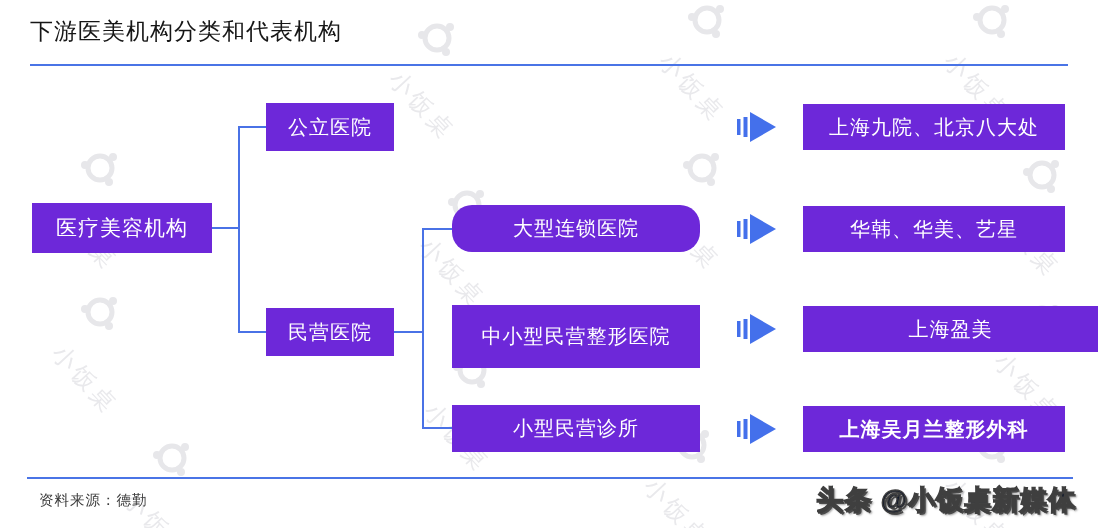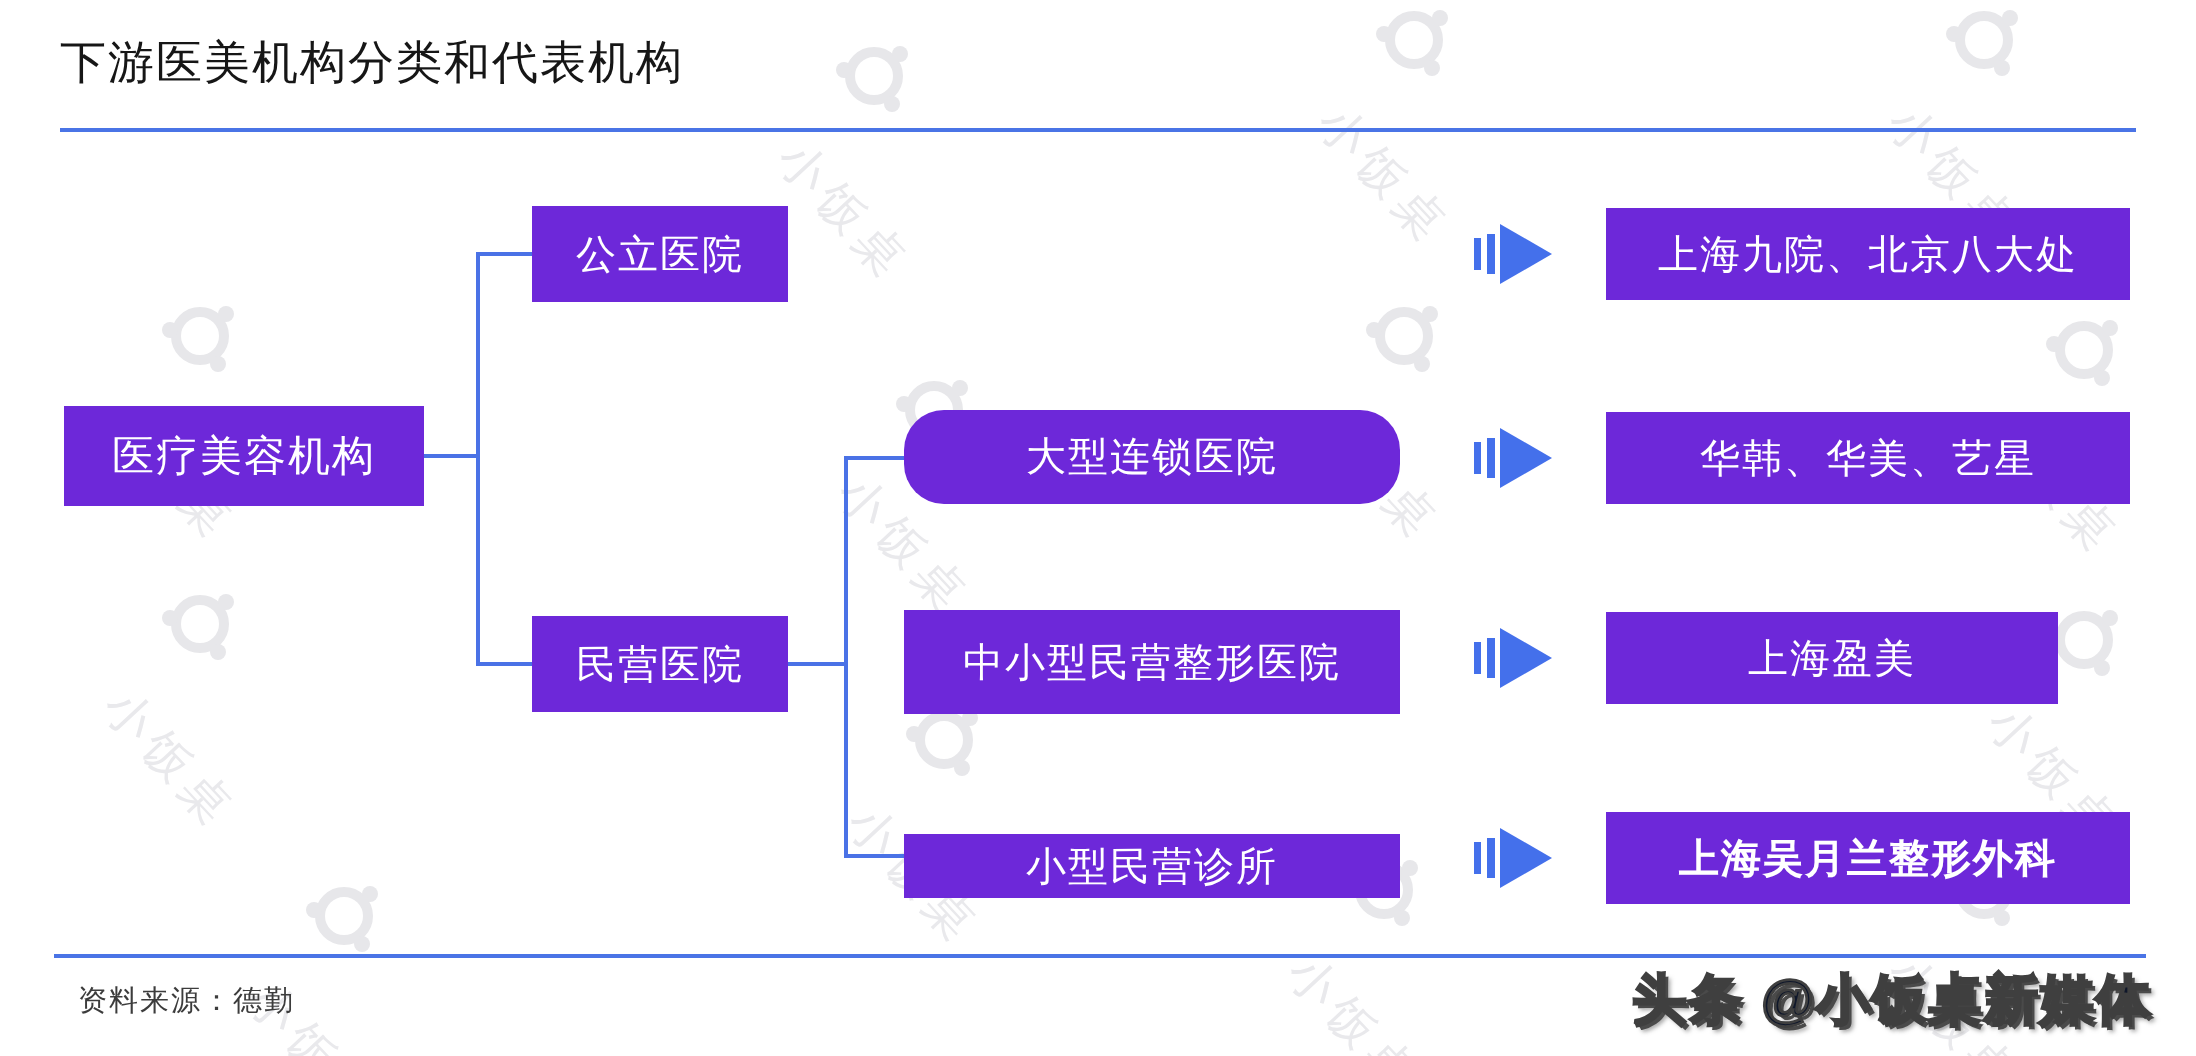--- a/index.html
+++ b/index.html
@@ -26,25 +26,25 @@
   
   .box{
     position:absolute;z-index:3;background:#6d28d9;color:#ffffff;
     display:flex;align-items:center;justify-content:center;
     font-size:20px;letter-spacing:1px;white-space:nowrap;
   }
   .box-root{left:32px;top:203px;width:180px;height:50px;font-size:21px;}
   .box-public{left:266px;top:103px;width:128px;height:48px;}
   .box-private{left:266px;top:308px;width:128px;height:48px;}
   .box-large{left:452px;top:205px;width:248px;height:47px;border-radius:20px;}
-  .box-mid{left:452px;top:305px;width:248px;height:52px;}
-  .box-small{left:452px;top:405px;width:248px;height:32px;margin-top:12px;}
+  .box-mid{left:452px;top:305px;width:248px;height:63px;}
+  .box-small{left:452px;top:405px;width:248px;height:47px;}
   .box-rep1{left:803px;top:104px;width:262px;height:46px;}
   .box-rep2{left:803px;top:206px;width:262px;height:46px;}
-  .box-rep3{left:803px;top:306px;width:226px;height:46px;}
+  .box-rep3{left:803px;top:306px;width:295px;height:46px;}
   .box-rep4{left:803px;top:406px;width:262px;height:46px;font-weight:bold;}
   
   .line{position:absolute;background:#4a72e6;z-index:2;}
   .l-root{left:212px;top:227px;width:28px;height:2px;}
   .v-trunk1{left:238px;top:126px;width:2px;height:207px;}
   .l-public{left:238px;top:126px;width:30px;height:2px;}
   .l-private{left:238px;top:331px;width:30px;height:2px;}
   .l-private-out{left:394px;top:331px;width:30px;height:2px;}
   .v-trunk2{left:422px;top:228px;width:2px;height:201px;}
   .l-large{left:422px;top:228px;width:32px;height:2px;}

